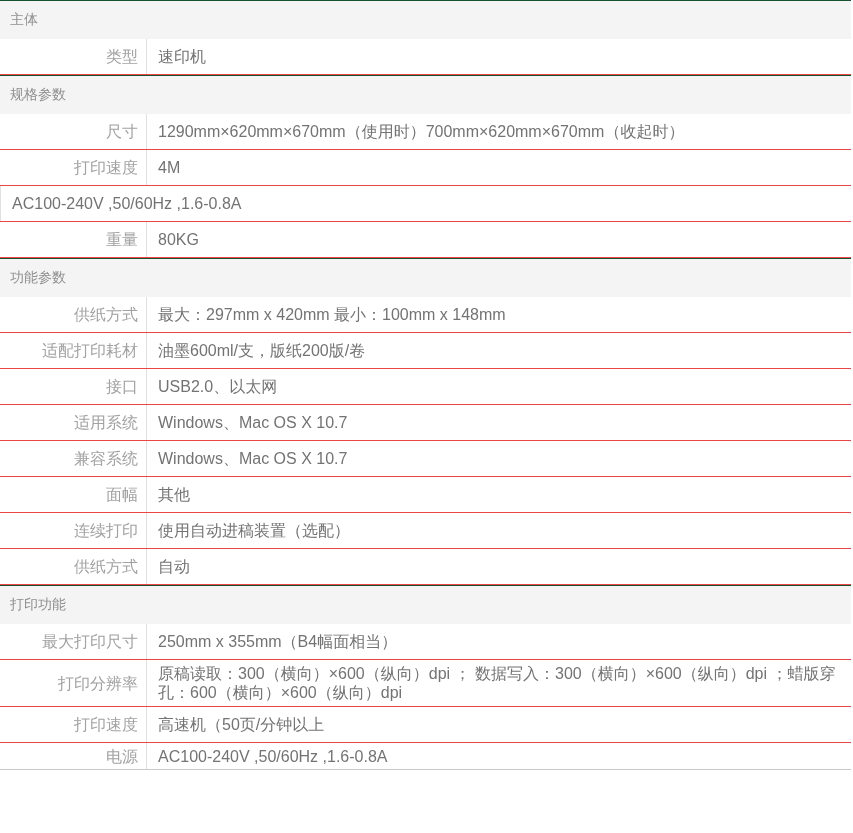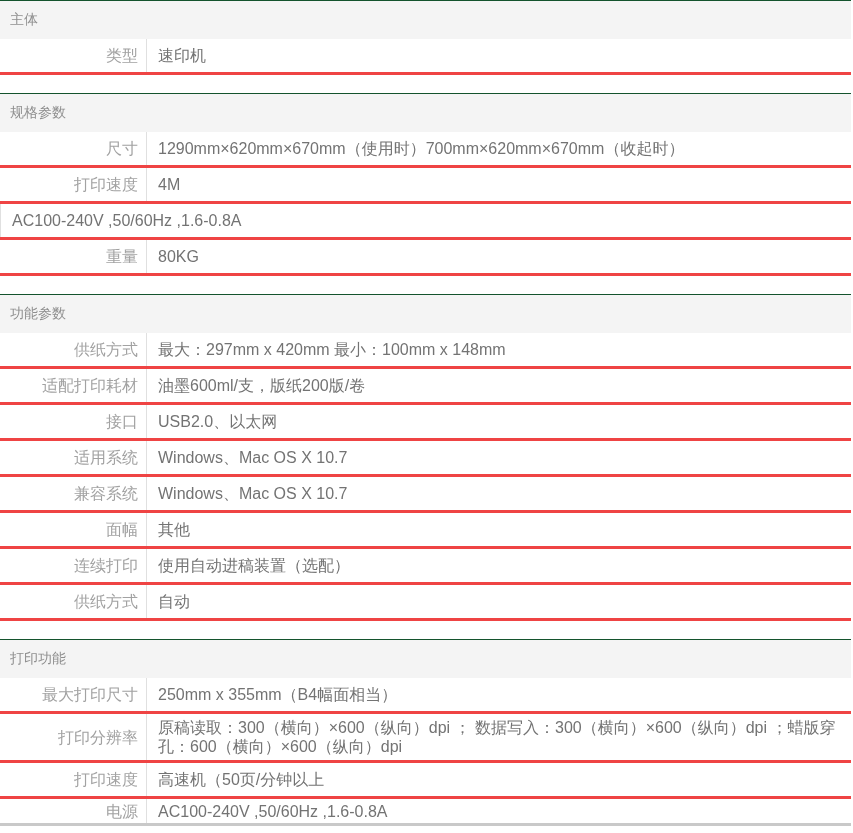--- a/index.html
+++ b/index.html
@@ -10,42 +10,41 @@
   }
   body {
     width: 853px;
     height: 833px;
     overflow: hidden;
   }
   .spec-wrap {
     width: 851px;
   }
   .sec {
-    margin-top: 18px;
   }
   .sec:first-child {
     margin-top: 0;
   }
   .sec-hd {
     box-sizing: border-box;
     height: 39px;
     background: #f4f4f4;
     border-top: 1px solid #14532d;
     display: flex;
     align-items: center;
     padding: 0 10px;
   }
   .sec-title {
     color: #8f8f8f;
     font-size: 14px;
   }
   .row {
     box-sizing: border-box;
     min-height: 36px;
-    border-bottom: 3px solid #ef4444;
+    border-bottom: 1px solid #ef4444;
     display: flex;
     align-items: stretch;
     background: #ffffff;
     justify-content: space-between;
   }
   .lbl {
     box-sizing: border-box;
     width: 146px;
     flex: none;
     display: flex;

